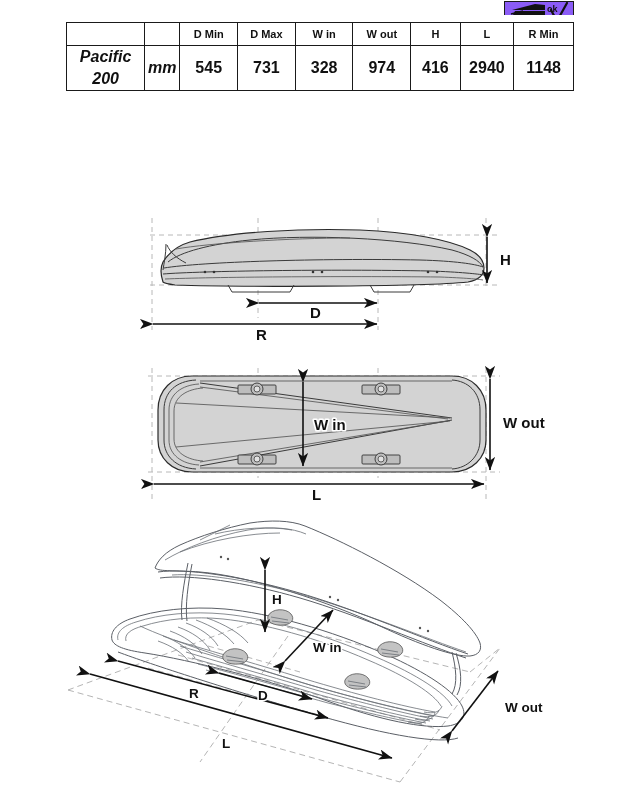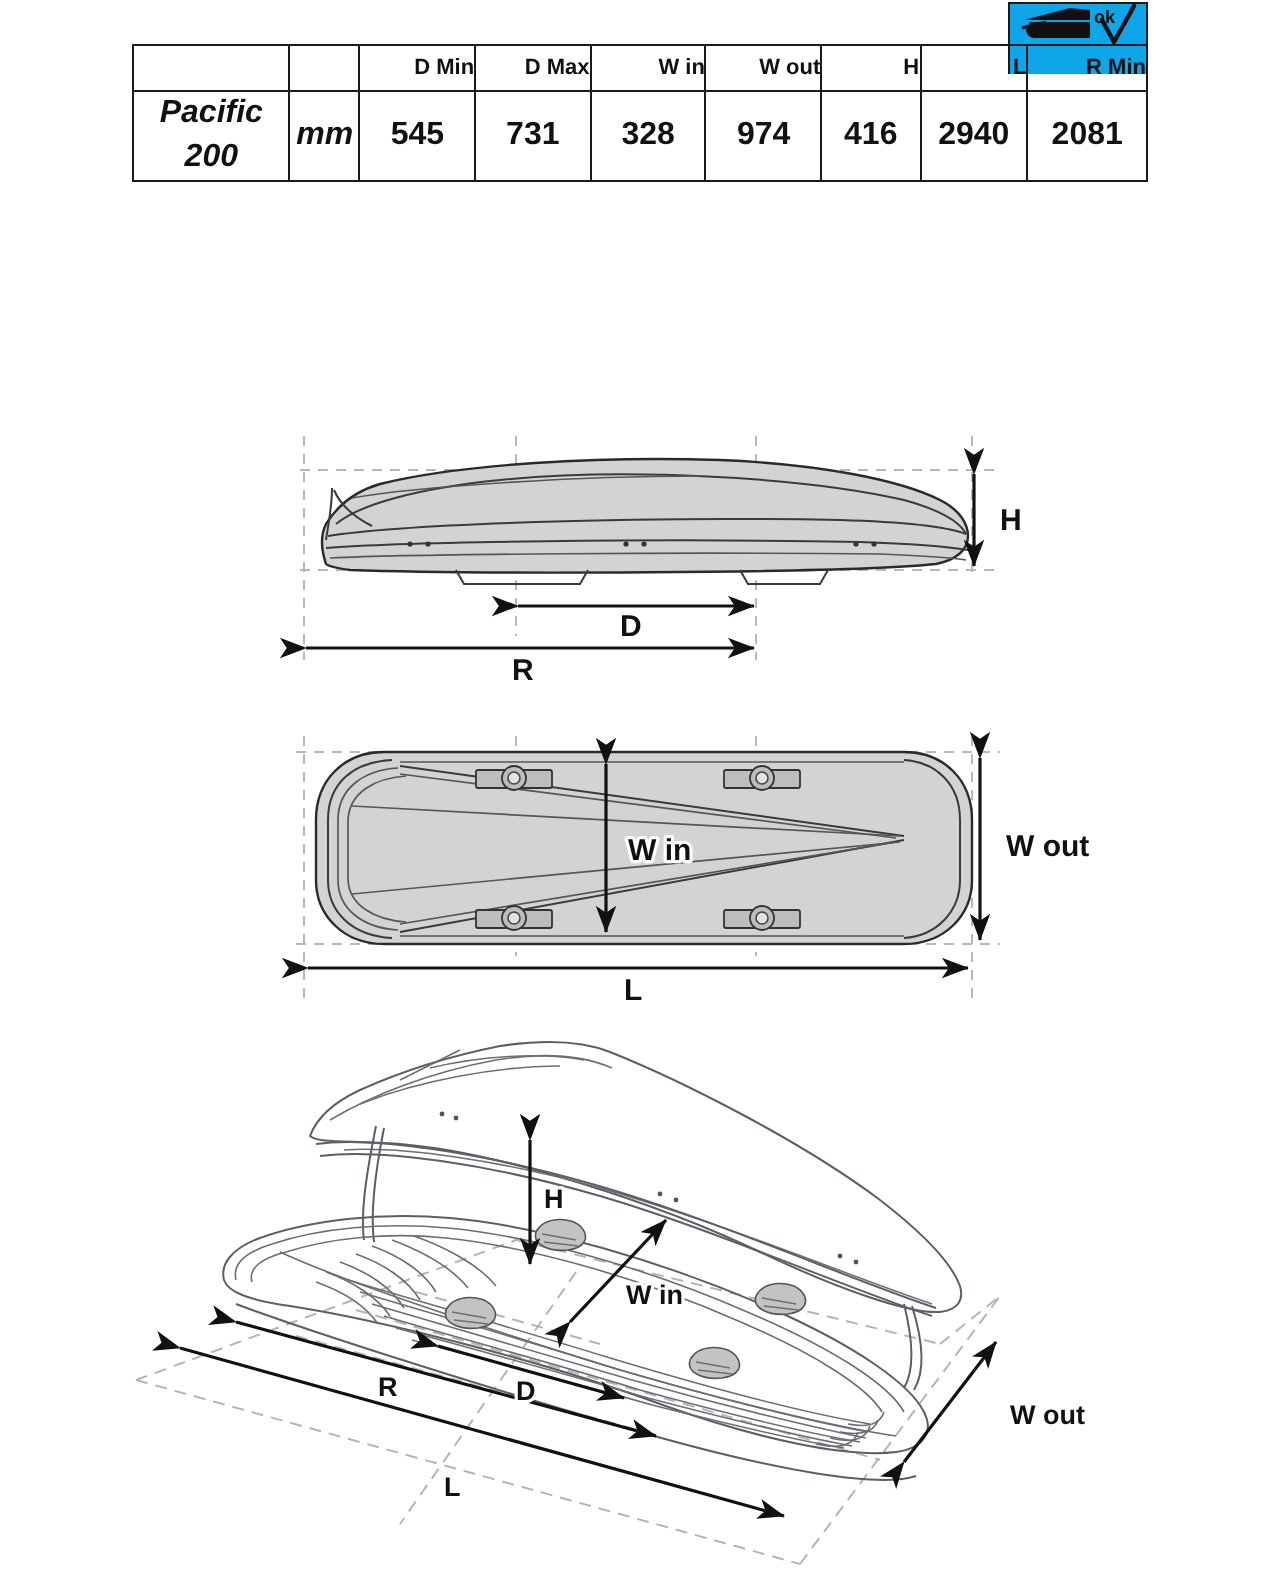--- a/index.html
+++ b/index.html
@@ -6,33 +6,33 @@
   body{width:639px;height:791px;position:relative;overflow:hidden;
        font-family:"Liberation Sans","DejaVu Sans",sans-serif;color:#111;}
 
   
   #spec-table-wrap{position:absolute;left:66px;top:22px;width:508px;}
   table.spec{border-collapse:collapse;width:508px;table-layout:fixed;}
   table.spec td,table.spec th{
     border:1px solid #1a1a1a;height:22px;text-align:center;vertical-align:middle;
     font-size:16px;font-weight:bold;padding:0;line-height:22px;color:#111;
   }
-  table.spec th{font-size:11px;text-align:right;}
+  table.spec th{font-size:11px;}
   td.model{font-style:italic;font-weight:bold;font-size:11.5px;}
   td.unit{font-weight:normal;font-size:11px;color:#333;font-style:italic;}
   col.c-model{width:76px;}
   col.c-unit{width:34px;}
   col.c-val{width:56px;}
   col.c-h{width:48px;}
   col.c-l{width:52px;}
   col.c-r{width:58px;}
 
   
-  #ok-icon{position:absolute;left:504px;top:1px;width:70px;height:36px;
-           border:1px solid #1a1a1a;border-bottom:none;background:#0ea5e9;
+  #ok-icon{position:absolute;left:504px;top:1px;width:70px;height:14px;
+           border:1px solid #1a1a1a;border-bottom:none;background:#8b5cf6;
            box-sizing:border-box;overflow:hidden;}
 
   
   #drawings{position:absolute;left:0;top:0;width:639px;height:791px;}
   svg{display:block;}
 
   .dash{stroke:#b8b8b8;stroke-width:1;stroke-dasharray:5 4;fill:none;}
   .dash3{stroke:#b5b5b5;stroke-width:1;stroke-dasharray:6 4;fill:none;}
   .dim{stroke:#111;stroke-width:1.6;fill:none;}
   .body-fill{fill:#d3d3d3;stroke:#2a2a2a;stroke-width:1.2;}
@@ -96,21 +96,21 @@
     <tbody>
       <tr>
         <td class="model">Pacific 200</td>
         <td class="unit">mm</td>
         <td>545</td>
         <td>731</td>
         <td>328</td>
         <td>974</td>
         <td>416</td>
         <td>2940</td>
-        <td>2081</td>
+        <td>1148</td>
       </tr>
     </tbody>
   </table>
 </div>
 
 <div id="drawings">
 <svg width="639" height="791" viewBox="0 0 639 791">
 
   <defs>
     <marker id="ah" markerWidth="9" markerHeight="9" refX="8.2" refY="3.2" orient="auto" markerUnits="strokeWidth">

